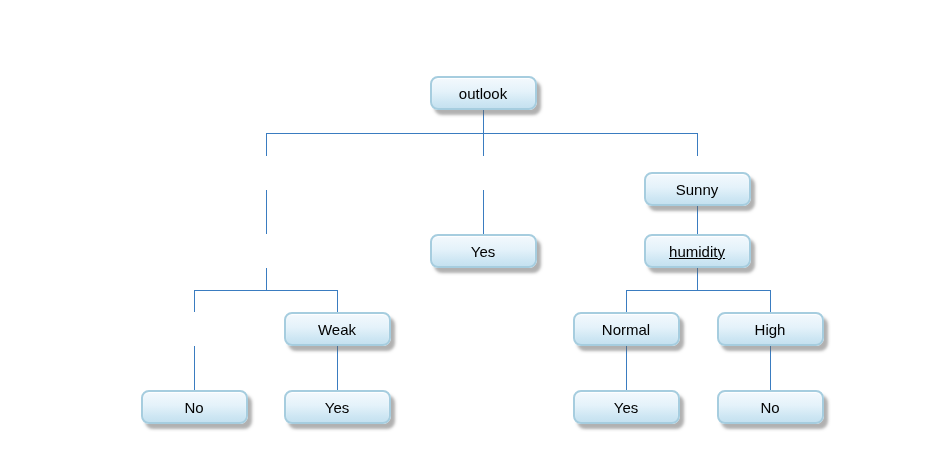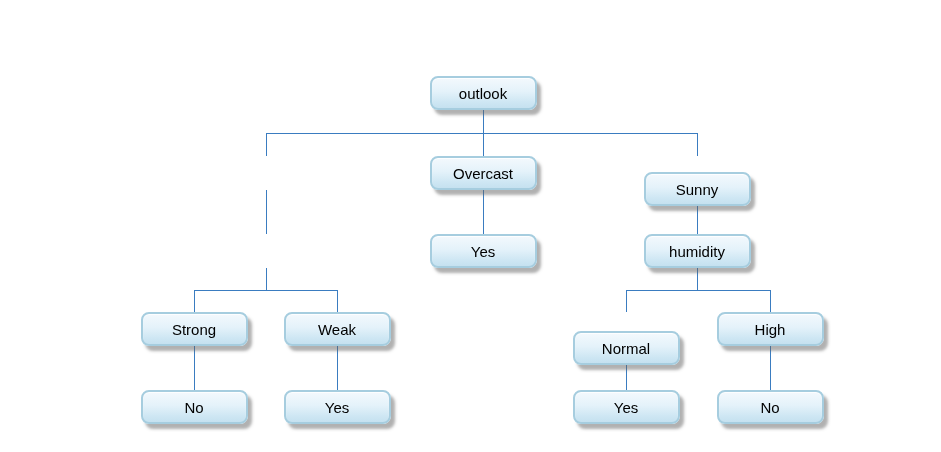--- a/index.html
+++ b/index.html
@@ -74,39 +74,33 @@
       <line x1="770" y1="290" x2="770" y2="312" stroke="#3a7cc0"></line>
       <line x1="194" y1="346" x2="194" y2="390" stroke="#3a7cc0"></line>
       <line x1="337" y1="346" x2="337" y2="390" stroke="#3a7cc0"></line>
       <line x1="626" y1="346" x2="626" y2="390" stroke="#3a7cc0"></line>
       <line x1="770" y1="346" x2="770" y2="390" stroke="#3a7cc0"></line>
     </svg>
 
 <div class="node" style="left: 429.5px; top: 76px;">
       <span>outlook</span>
     </div>
-    <div class="node" style="left: 429.5px; top: 156px;">
-      <span>Overcast</span>
-    </div>
     <div class="node" style="left: 643.5px; top: 172px;">
       <span>Sunny</span>
     </div>
     <div class="node" style="left: 429.5px; top: 234px;">
       <span>Yes</span>
     </div>
-    <div class="node" style="left: 643.5px; top: 234px;">
+    <div class="node" style="left: 643.5px; top: 234px; text-decoration: underline;">
       <span>humidity</span>
-    </div>
-    <div class="node" style="left: 140.5px; top: 312px;">
-      <span>Strong</span>
     </div>
     <div class="node" style="left: 283.5px; top: 312px;">
       <span>Weak</span>
     </div>
-    <div class="node" style="left: 572.5px; top: 312px; margin-top: 19px;">
+    <div class="node" style="left: 572.5px; top: 312px;">
       <span>Normal</span>
     </div>
     <div class="node" style="left: 716.5px; top: 312px; text-align: center;">
       <span>High</span>
     </div>
     <div class="node" style="left: 140.5px; top: 390px;">
       <span>No</span>
     </div>
     <div class="node" style="left: 283.5px; top: 390px;">
       <span>Yes</span>

